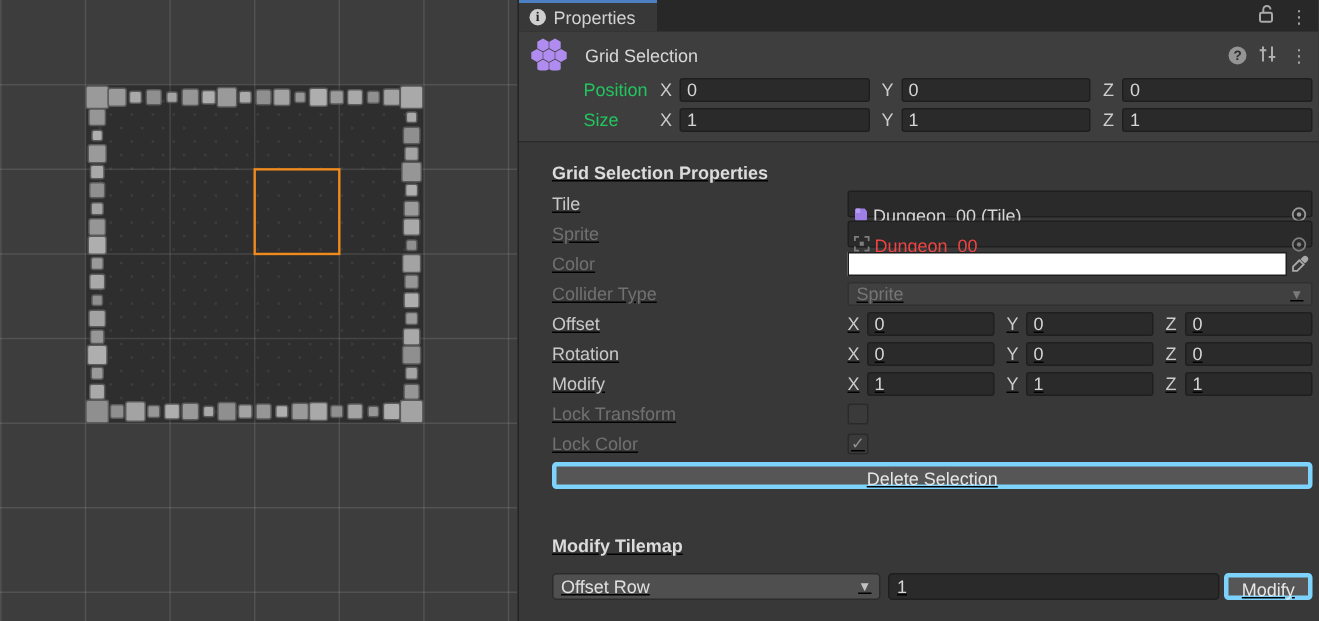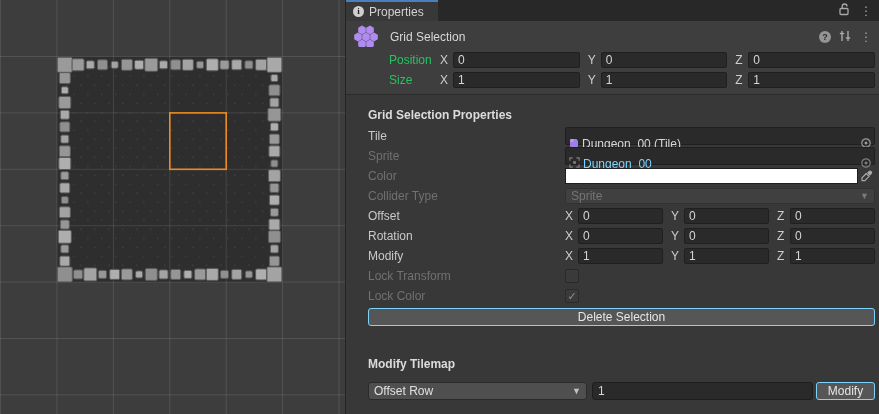--- a/index.html
+++ b/index.html
@@ -35,45 +35,45 @@
   .vec-row{display:flex;align-items:center;height:16px;margin:4px 0 0 0;padding-left:43px;}
   .vec-label{width:51px;color:#22c55e;flex:none;}
   .axes{display:flex;flex:1;min-width:0;}
   .axis{display:flex;flex:1;align-items:center;margin-right:8px;min-width:0;}
   .axis:last-child{margin-right:0;}
   .axis-letter{width:13px;color:#cdcdcd;flex:none;}
   input.field{flex:1;min-width:0;height:16px;background:#2a2a2a;border:1px solid #1f1f1f;
     border-radius:2px;color:#d6d6d6;padding:0 4px;font:12px "Liberation Sans",sans-serif;
     box-sizing:border-box;outline:none;}
   
-  .body{padding:13px 4px 0 22px;}
+  .body{padding:13px 4px 0 22px;text-decoration:underline;}
   .section-title{font-weight:bold;color:#dcdcdc;height:16px;margin-bottom:4px;}
   .prop-row{display:flex;align-items:center;height:16px;margin-bottom:4px;}
   .prop-label{width:197px;flex:none;color:#c9c9c9;}
   .prop-label.disabled{color:#717171;}
   .prop-value{flex:1;display:flex;align-items:center;min-width:0;}
   
   .obj-field{flex:1;height:16px;background:#2a2a2a;border:1px solid #1f1f1f;border-radius:2px;
     display:flex;align-items:center;padding:16px 2px 0 3px;color:#d6d6d6;box-sizing:border-box;min-width:0;}
   .obj-field .obj-text{flex:1;margin-left:3px;white-space:nowrap;overflow:hidden;}
-  .obj-field.disabled{color:#7dd3fc;}
+  .obj-field.disabled{color:#ef4444;}
   
   .color-swatch{flex:1;height:14px;border:1px solid #1e1e1e;}
   .eyedropper{width:17px;flex:none;display:flex;justify-content:center;}
   
   .dropdown{height:16px;border-radius:2px;display:flex;align-items:center;
     padding:0 5px;box-sizing:border-box;}
   .dropdown .dd-arrow{margin-left:auto;font-size:9px;}
   .dropdown.disabled{flex:1;background:#404040;border:1px solid #313131;color:#757575;}
   .dropdown.disabled .dd-arrow{color:#7a7a7a;}
   
   .checkbox{width:14px;height:14px;background:#3a3a3a;border:1px solid #2a2a2a;border-radius:2px;
     color:#929292;font-size:11px;line-height:13px;text-align:center;box-sizing:border-box;}
   
-  .btn{background:#565656;border:1px solid #7dd3fc;border-radius:3px;color:#e6e6e6;
+  .btn{background:#565656;border:3px solid #7dd3fc;border-radius:3px;color:#e6e6e6;
     text-align:center;box-sizing:border-box;}
   .btn-delete{height:18px;line-height:16px;margin-top:4px;margin-right:0;}
   .modify-title{margin-top:31px;}
   .modify-row{display:flex;align-items:center;height:18px;margin-top:9px;}
   .dropdown.enabled{width:219px;flex:none;height:18px;background:#4f4f4f;border:1px solid #2b2b2b;
     border-radius:3px;color:#e0e0e0;}
   .dropdown.enabled .dd-arrow{color:#c2c2c2;}
   input.modify-count{flex:1;min-width:0;height:18px;background:#2a2a2a;border:1px solid #1e1e1e;
     border-radius:3px;color:#d6d6d6;padding:0 5px;margin-left:5px;
     font:12px "Liberation Sans",sans-serif;box-sizing:border-box;outline:none;}

